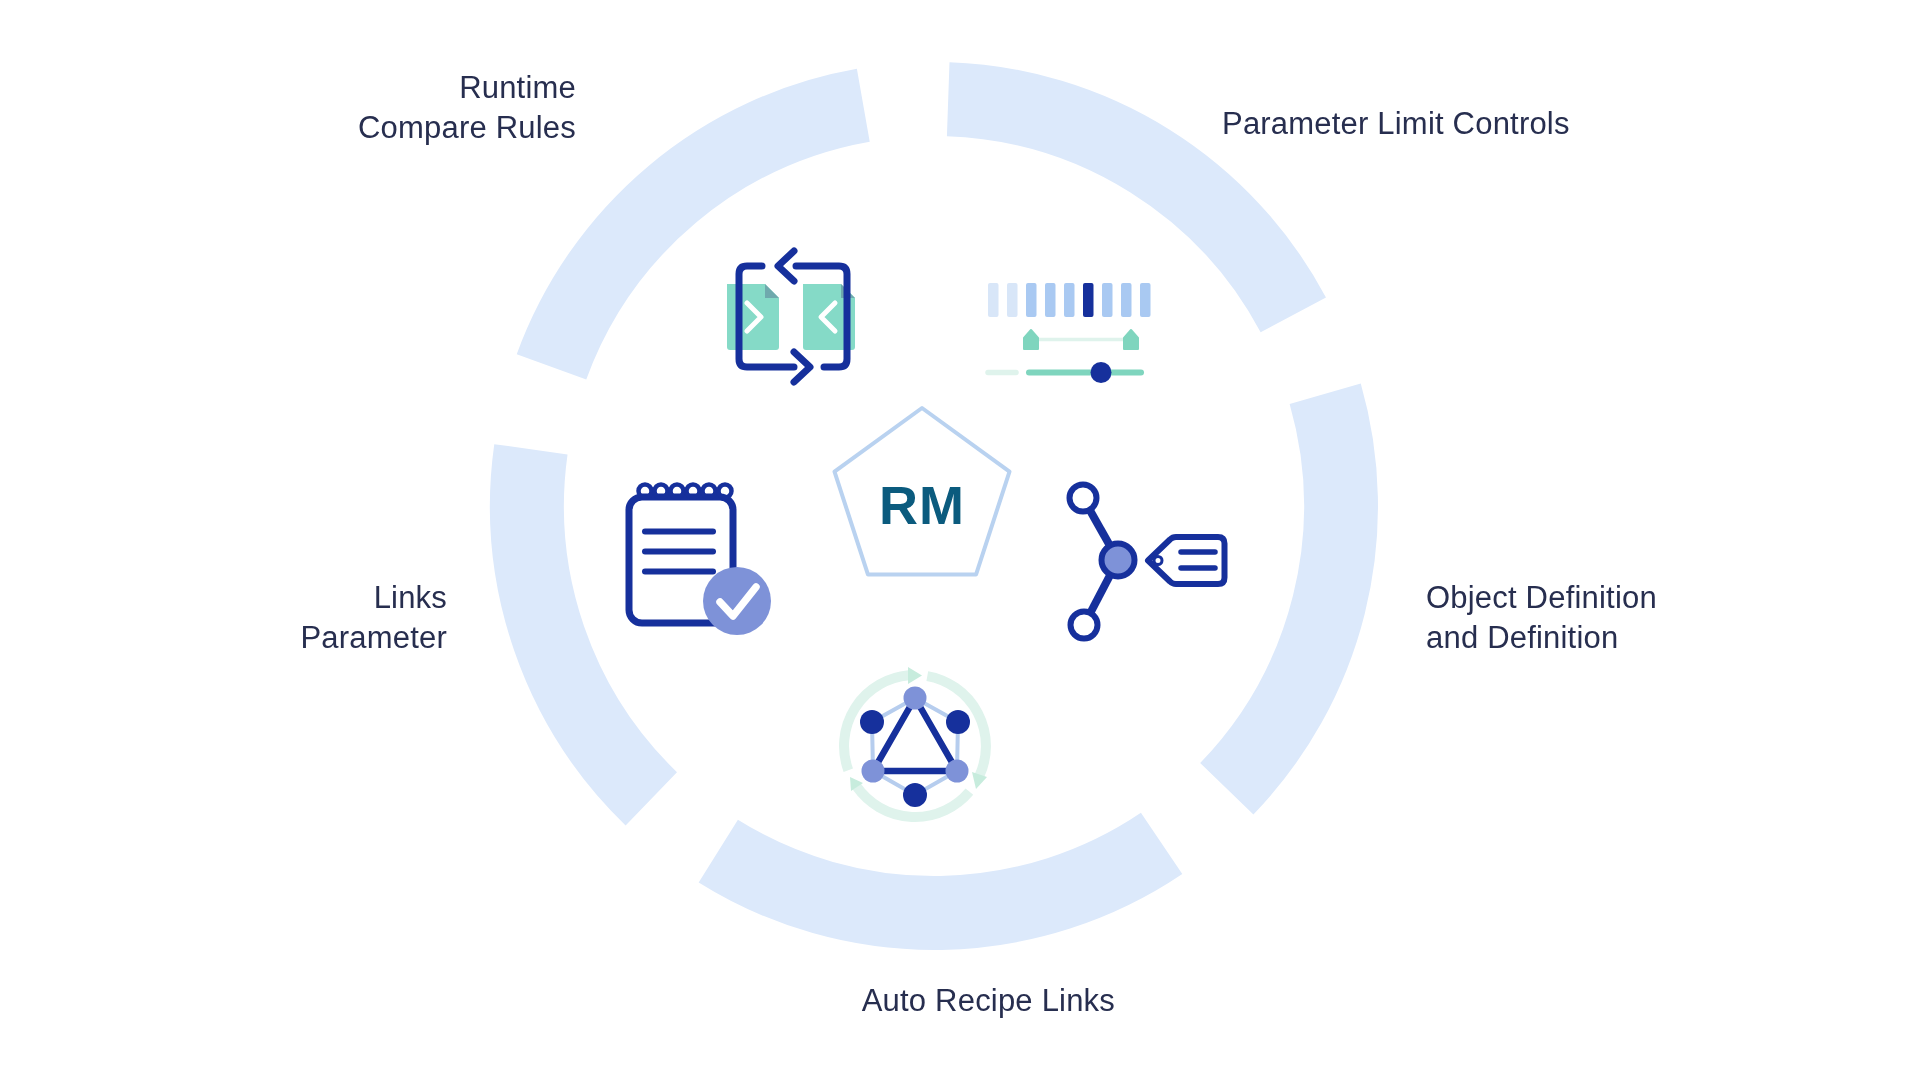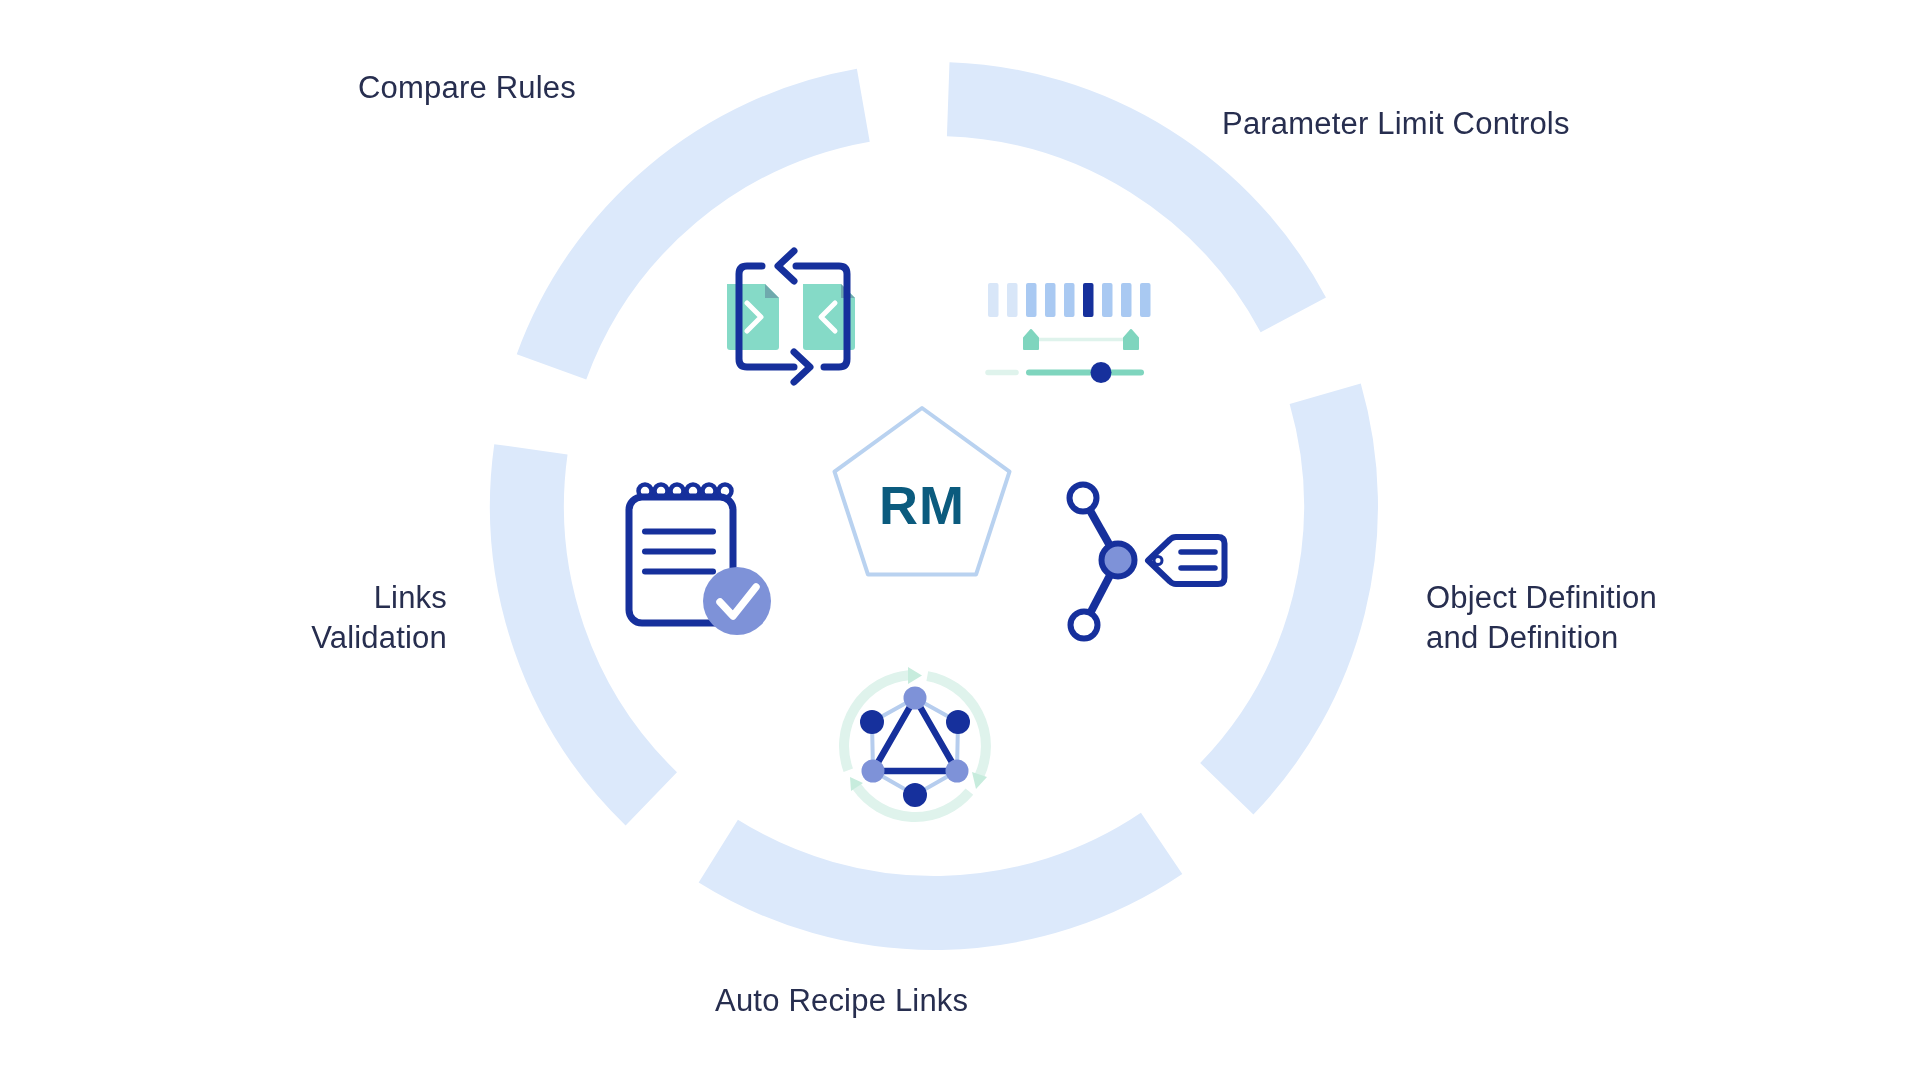--- a/index.html
+++ b/index.html
@@ -43,21 +43,21 @@
   .cycle{stroke:var(--mint-pale,#dff3ec);stroke-width:10;fill:none;}
   .cycle-arrow{fill:var(--mint-arrow,#c7ecdd);}
   .hexedge{stroke:var(--hex-edge,#b6cdee);stroke-width:4;fill:none;}
   .tri{stroke:var(--navy,#16309c);stroke-width:6.5;fill:none;stroke-linejoin:round;}
 
   .label{
     position:absolute;color:var(--label-text,#272e4f);
     font-size:31px;line-height:40px;letter-spacing:.2px;white-space:nowrap;
   }
   .label.right{text-align:right;}
-  .label.center{text-align:left;}
+  .label.center{text-align:right;}
 </style>
 </head>
 <body>
 
 <div class="canvas">
 
   <svg width="1920" height="1080" viewBox="0 0 1920 1080">
 
     <g>
       <path class="ringseg" d="M 1293.3 314.9 A 407 407 0 0 0 948.2 99.2"></path>
@@ -152,30 +152,31 @@
       <circle class="peri" cx="915" cy="698" r="11.5"></circle>
       <circle class="navyfill" cx="872" cy="722" r="12"></circle>
       <circle class="navyfill" cx="958" cy="722" r="12"></circle>
       <circle class="peri" cx="873" cy="771" r="11.5"></circle>
       <circle class="peri" cx="957" cy="771" r="11.5"></circle>
       <circle class="navyfill" cx="915" cy="795" r="12"></circle>
     </g>
   </svg>
 
   <div class="label right" style="right:1344px;top:68px">
+    <div>Runtime</div>
     <div>Compare Rules</div>
   </div>
 
   <div class="label" style="left:1222px;top:104px">
     <div>Parameter Limit Controls</div>
   </div>
 
   <div class="label right" style="right:1473px;top:578px">
     <div>Links</div>
-    <div>Validation</div>
+    <div>Parameter</div>
   </div>
 
   <div class="label" style="left:1426px;top:578px">
     <div>Object Definition</div>
     <div>and Definition</div>
   </div>
 
   <div class="label center" style="left:715px;top:981px;width:400px">
     <div>Auto Recipe Links</div>
   </div>

